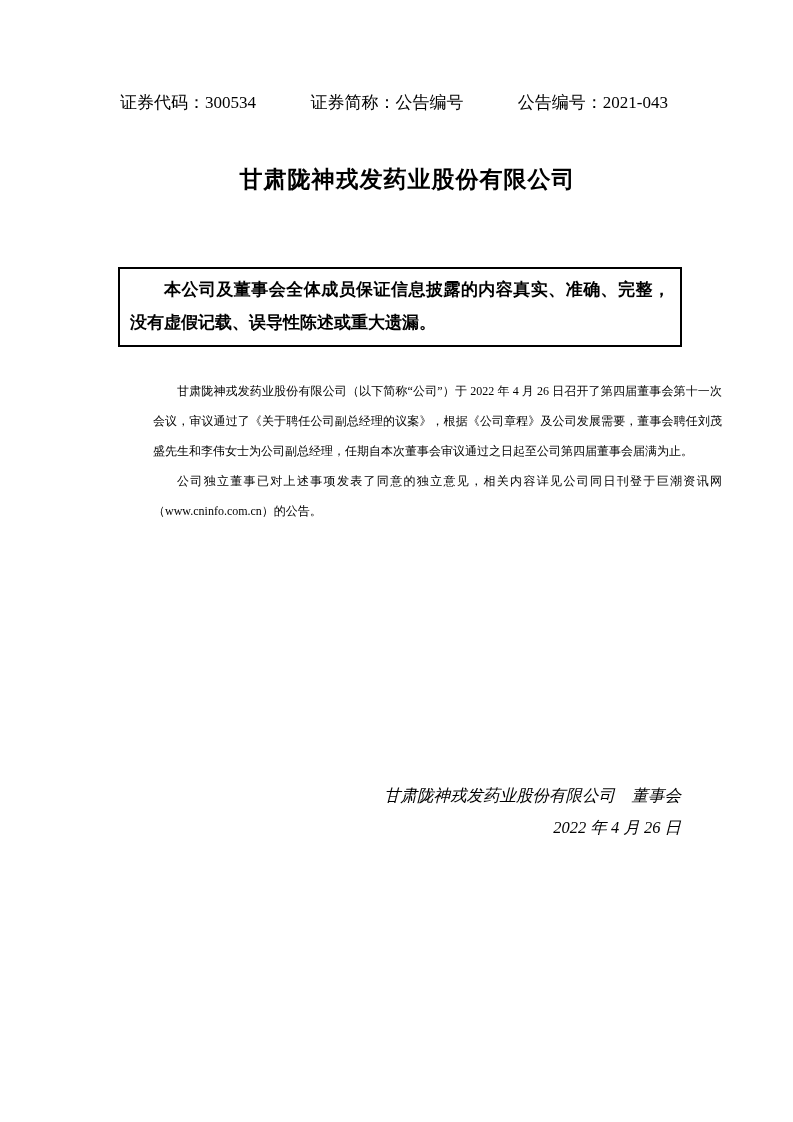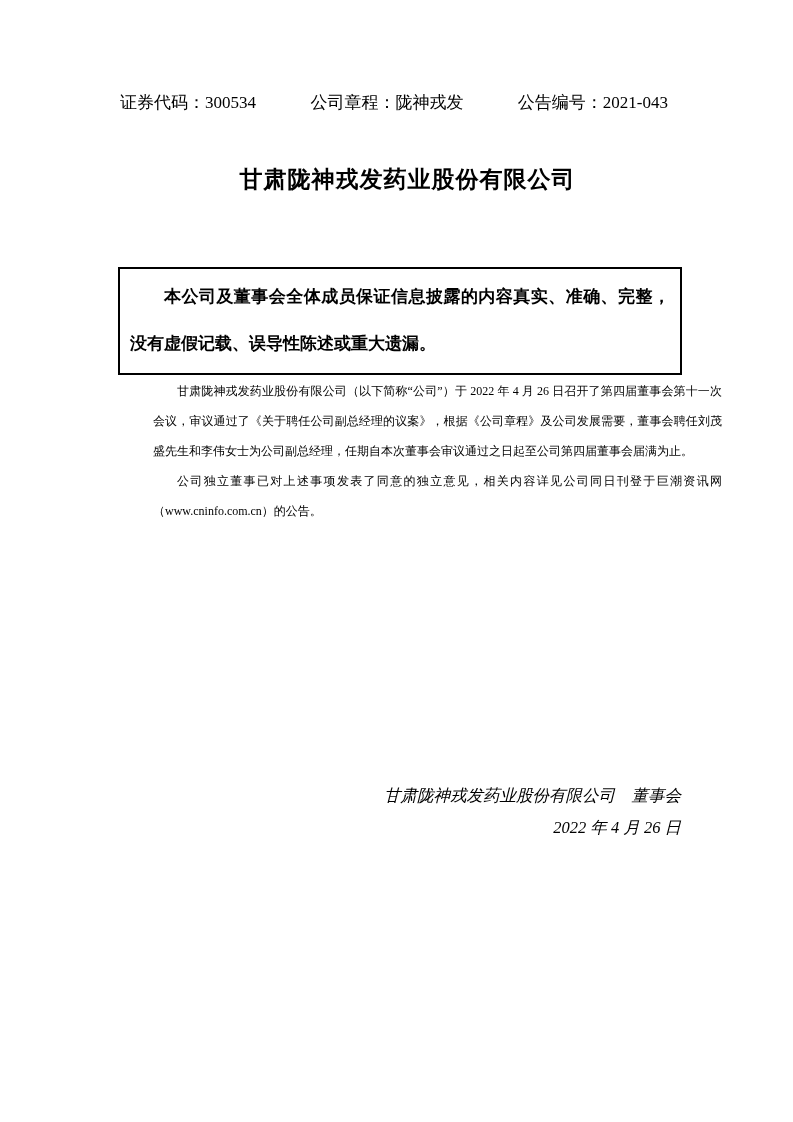--- a/index.html
+++ b/index.html
@@ -49,21 +49,21 @@
     left: 118px;
     width: 564px;
     box-sizing: border-box;
     border: 2px solid #000000;
     padding: 4px 10px 6px 10px;
   }
   .disclaimer-box p {
     margin: 0;
     font-weight: 700;
     font-size: 17px;
-    line-height: 47px;
+    line-height: 33px;
     text-indent: 2em;
     text-align: justify;
   }
   .doc-body {
     position: absolute;
     top: 376px;
     left: 113px;
     width: 569px;
     font-size: 12px;
     line-height: 30px;
@@ -88,21 +88,21 @@
     font-style: italic;
   }
 </style>
 </head>
 <body>
 
 <div class="page">
 
   <div class="header-row">
     <span>证券代码：300534</span>
-    <span>公司章程：陇神戎发</span>
+    <span>证券简称：公告编号</span>
     <span>公告编号：2021-043</span>
   </div>
 
   <h1 class="doc-title">
     <span class="title-line">甘肃陇神戎发药业股份有限公司</span>
   </h1>
 
   <div class="disclaimer-box">
     <p>本公司及董事会全体成员保证信息披露的内容真实、准确、完整，没有虚假记载、误导性陈述或重大遗漏。</p>
   </div>

